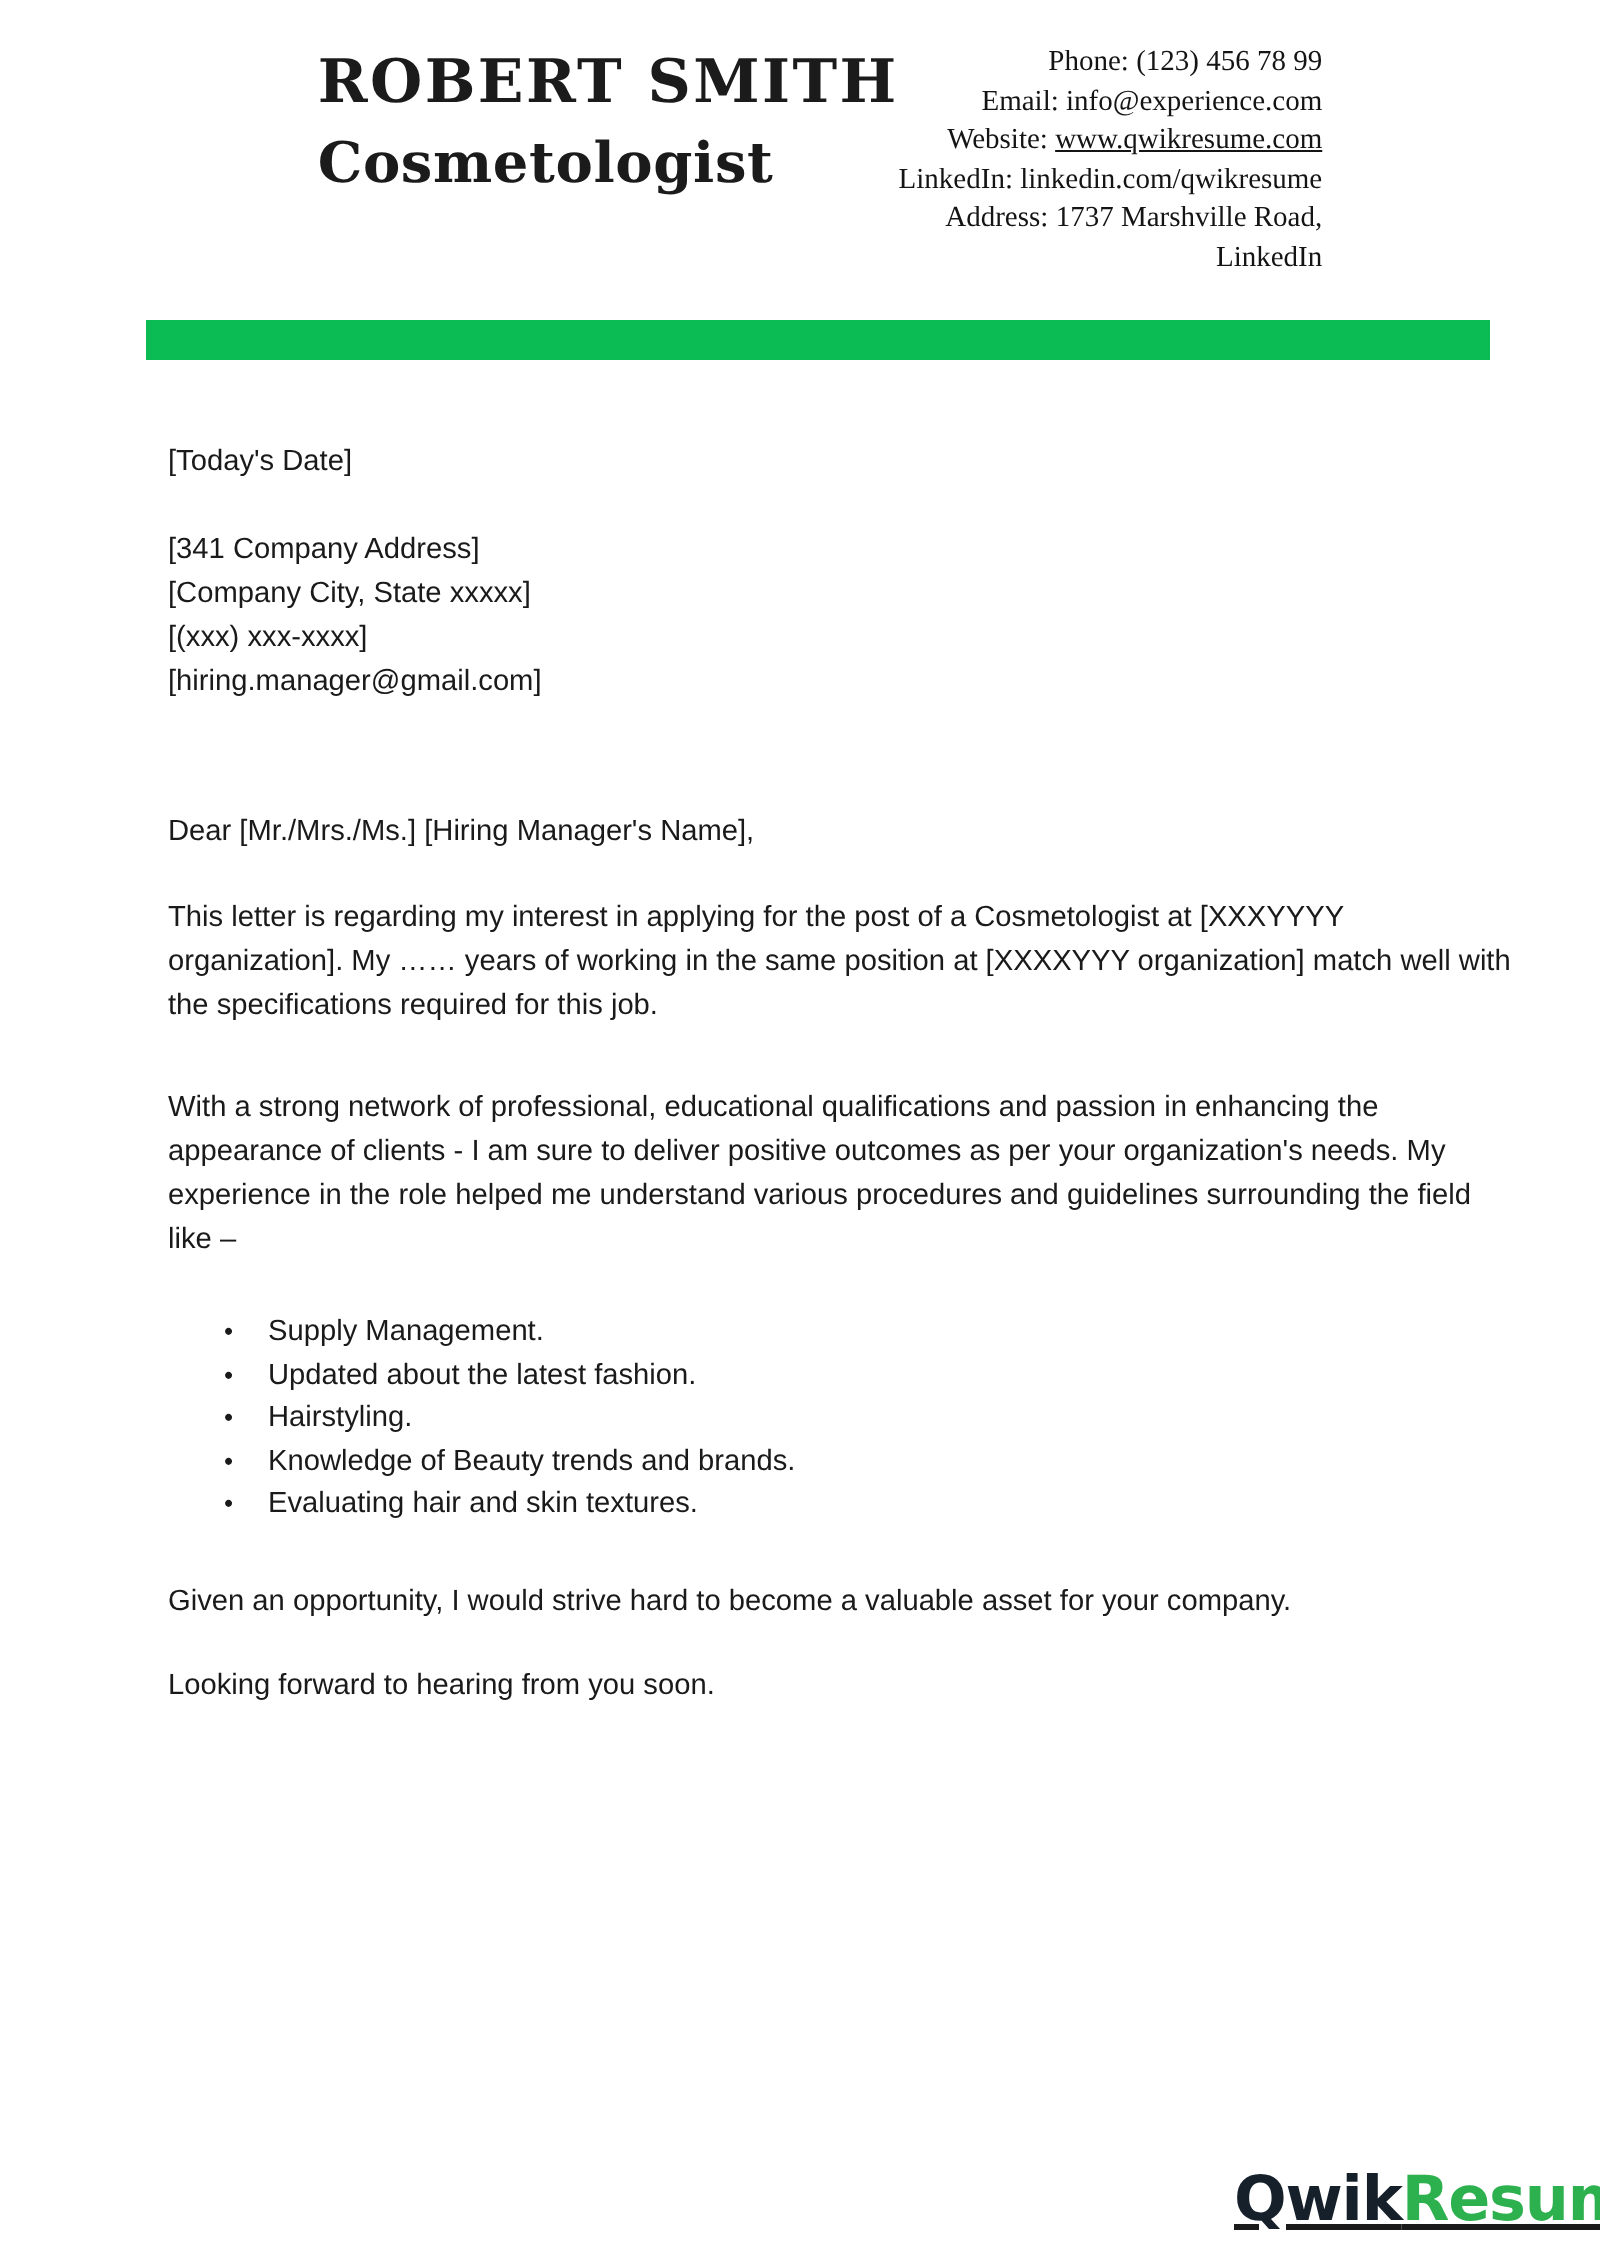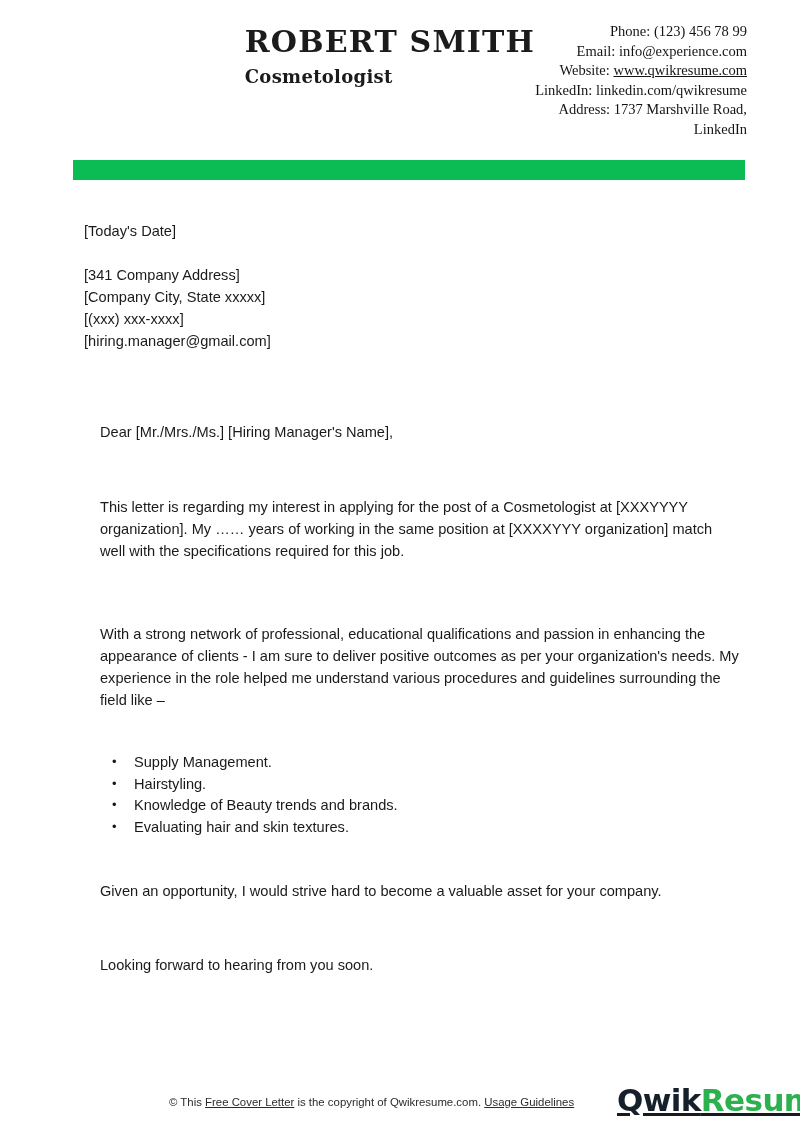--- a/index.html
+++ b/index.html
@@ -24,40 +24,40 @@
     background: #fff;
   }
 
   
   .header {
     position: absolute;
     left: 73px;
     top: 22px;
     width: 674px;
     display: flex;
-    justify-content: flex-end;
+    justify-content: center;
     align-items: flex-start;
   }
   .identity {
     padding-top: 4px;
   }
   .name {
     font-family: "DejaVu Serif", "Liberation Serif", serif;
     font-weight: bold;
     font-size: 30px;
     letter-spacing: 1.2px;
     color: #1b1b1b;
     line-height: 1.05;
     margin: 0;
     white-space: nowrap;
   }
   .job-title {
     font-family: "DejaVu Serif", "Liberation Serif", serif;
     font-weight: bold;
-    font-size: 18px;
+    font-size: 28px;
     letter-spacing: 0.3px;
     color: #1b1b1b;
     margin: 9px 0 0 0;
     line-height: 1.1;
     white-space: nowrap;
   }
 
   .contact {
     text-align: right;
     font-family: "Liberation Serif", "DejaVu Serif", serif;
@@ -92,21 +92,21 @@
     line-height: 22px;
     color: #1a1a1a;
   }
   .blk { margin: 0; }
   .gap-sm { height: 21px; }
   .gap-md { height: 22px; }
 
   .recipient div { line-height: 22px; }
 
   .para {
-    margin: 16px;
+    margin: 0;
     text-align: left;
   }
 
   ul.bullets {
     margin: 0;
     padding: 0 0 0 50px;
     list-style: none;
   }
   ul.bullets li {
     position: relative;
@@ -222,40 +222,38 @@
     <p class="para">This letter is regarding my interest in applying for the post of a Cosmetologist at [XXXYYYY organization]. My …… years of working in the same position at [XXXXYYY organization] match well with the specifications required for this job.</p>
 
     <div style="height:29px"></div>
 
     <p class="para">With a strong network of professional, educational qualifications and passion in enhancing the appearance of clients - I am sure to deliver positive outcomes as per your organization's needs. My experience in the role helped me understand various procedures and guidelines surrounding the field like –</p>
 
     <div style="height:25px"></div>
 
     <ul class="bullets">
       <li>Supply Management.</li>
+      <li>Updated about the latest fashion.</li>
       <li>Hairstyling.</li>
       <li>Knowledge of Beauty trends and brands.</li>
       <li>Evaluating hair and skin textures.</li>
     </ul>
 
     <div style="height:26px"></div>
 
     <p class="para">Given an opportunity, I would strive hard to become a valuable asset for your company.</p>
 
     <div style="height:20px"></div>
 
     <p class="para">Looking forward to hearing from you soon.</p>
 
     <div style="height:20px"></div>
 
 
   </div>
 
   <div class="footer">
-    <div class="copyright">
-      <span>© This </span><span class="lnk">Free Cover Letter</span><span> is the copyright of Qwikresume.com. </span><span class="lnk">Usage Guidelines</span>
-    </div>
     <div class="logo">
       <span class="q">Qwik</span><span class="r">Resume</span>
     </div>
   </div>
 
 </div>
 
 </body></html>

